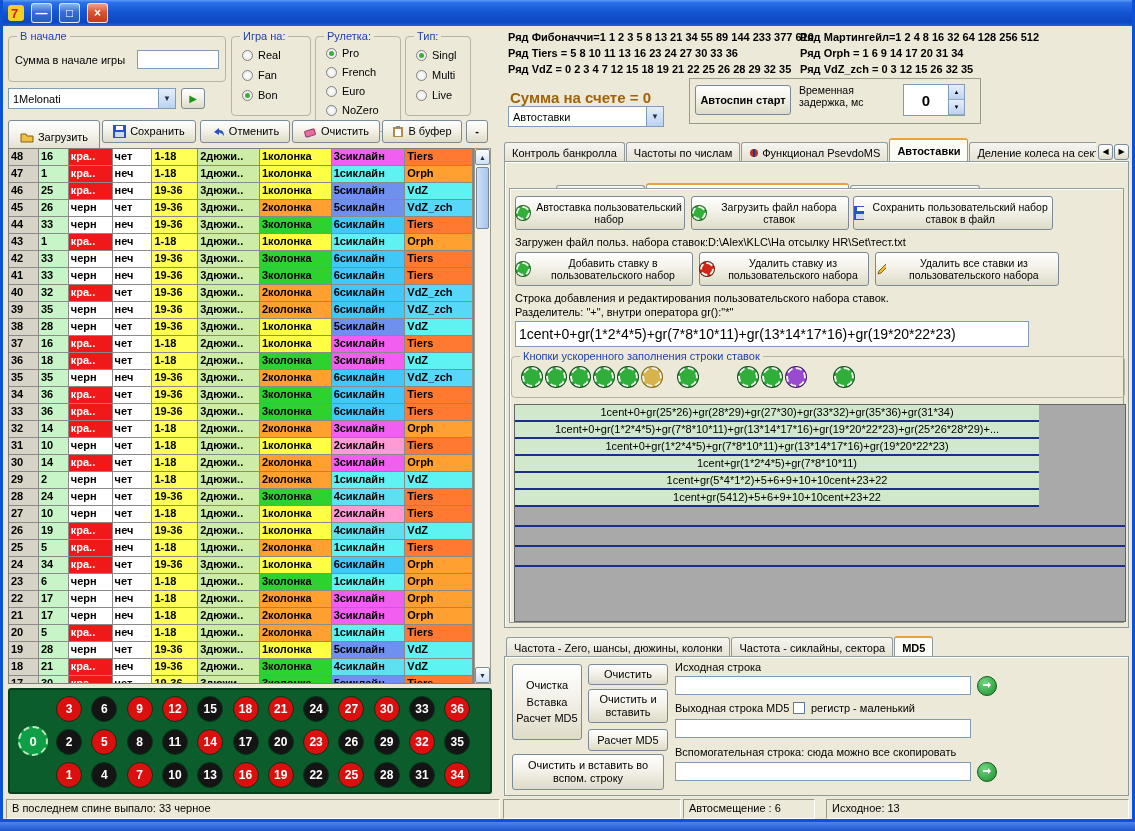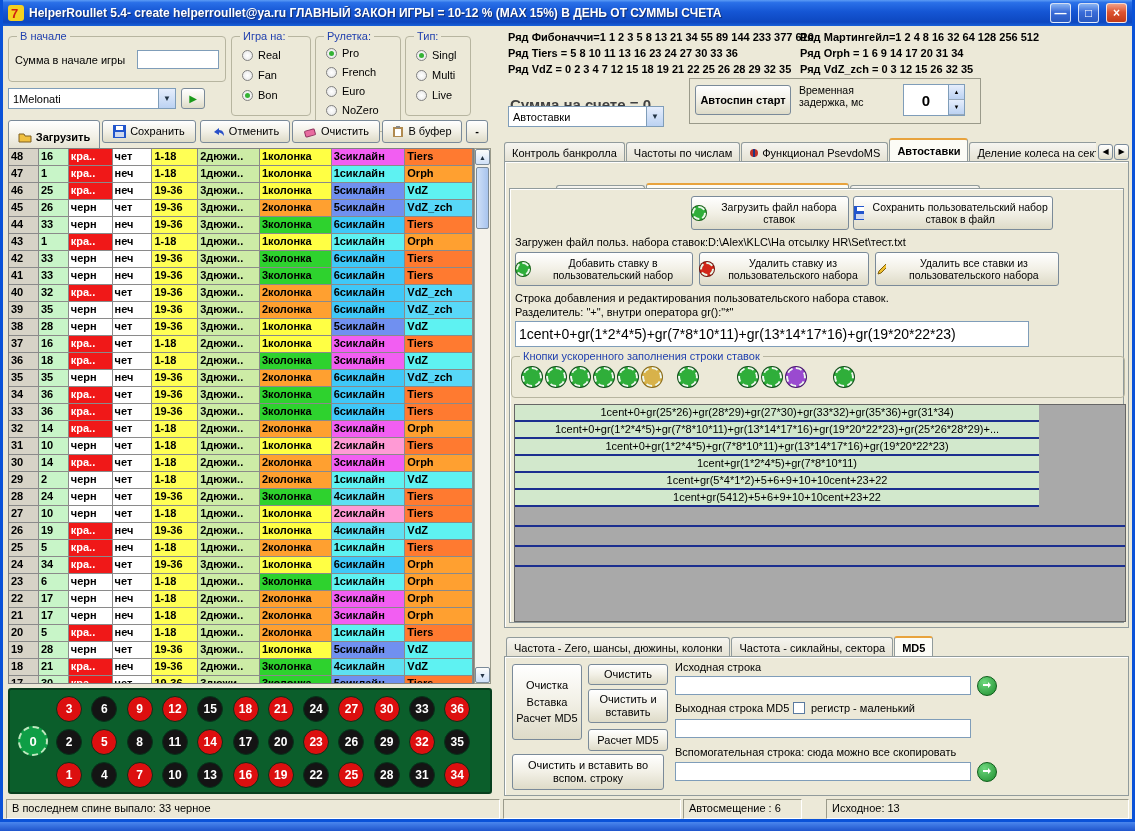--- a/index.html
+++ b/index.html
@@ -49,21 +49,21 @@
   
   #board { position:absolute; left:5px; top:688px; width:484px; height:106px; background:#0b5e2b; border:2px solid #083f1e; border-radius:3px; }
   .puck { position:absolute; width:26px; height:26px; border-radius:50%; color:#fff; font-weight:bold; font-size:12px; display:flex; align-items:center; justify-content:center; border:1px solid #06331a; }
   .pr { background:#dc0f0f; } .pb { background:#141414; }
   #zero { position:absolute; left:8px; top:36px; width:30px; height:30px; border-radius:50%; background:#0e9e46; border:2px dashed #bfe8bf; color:#fff; font-weight:bold; font-size:13px; display:flex; align-items:center; justify-content:center; }
   
   .sc { position:absolute; height:20px; border:1px solid; border-color:#9a9a8a #fff #fff #9a9a8a; font-size:11px; padding:2px 5px; white-space:nowrap; overflow:hidden; }
   #taskbar { position:absolute; left:0; top:822px; width:1135px; height:9px; background:linear-gradient(180deg,#4a86ee,#1f55cc); }
   
   .series { position:absolute; font-size:11px; font-weight:bold; white-space:nowrap; }
-  #balance { position:absolute; left:507px; top:96px; font-size:15px; font-weight:bold; color:#404040; }
+  #balance { position:absolute; left:507px; top:89px; font-size:15px; font-weight:bold; color:#a16207; }
   #autogrp { position:absolute; left:686px; top:78px; width:292px; height:46px; border:1px solid #9a9a8a; background:#ece9d8; }
   #spinbox { position:absolute; left:900px; top:84px; width:62px; height:32px; background:#fff; border:1px solid #7f9db9; display:flex; }
   #spinval { flex:1; font-size:15px; font-weight:bold; display:flex; align-items:center; justify-content:center; }
   .sparr { width:16px; display:flex; flex-direction:column; border-left:1px solid #7f9db9; }
   .sparr div { flex:1; font-size:6px; display:flex; align-items:center; justify-content:center; background:linear-gradient(#e6eefc,#bcd2f2); border-bottom:1px solid #9ab; }
   
   #betslist { position:absolute; left:511px; top:404px; width:612px; height:218px; background:#a9a9a9; border:1px solid #666; overflow:hidden; }
   .blrow { width:524px; height:17px; background:#d2e8cc; border-bottom:2px solid #1c2f8f; font-size:11px; text-align:center; line-height:15px; white-space:nowrap; overflow:hidden; }
   .blempty { width:610px; height:20px; border-bottom:2px solid #1c2f8f; }
   
@@ -75,21 +75,20 @@
 </head>
 <body>
 
 <div id="win">
 
   <div class="titlebar">
     <svg width="16" height="16">
         <rect x="0" y="0" width="16" height="16" rx="3" fill="#f5d020"></rect>
         <text x="3" y="13" font-size="13" font-weight="bold" fill="#d02010">7</text>
       </svg>
-    <span class="titletext">HelperRoullet 5.4- create helperroullet@ya.ru ГЛАВНЫЙ ЗАКОН ИГРЫ = 10-12 % (MAX 15%) В ДЕНЬ ОТ СУММЫ СЧЕТА</span>
     <span class="tbtn">—</span>
     <span class="tbtn">□</span>
     <span class="tbtn close">×</span>
   </div>
 
   <div class="grp" style="left:5px;top:36px;width:218px;height:46px;">
     <span class="gt">В начале</span>
     <span class="lbl" style="left:6px;top:17px;">Сумма в начале игры</span>
     <div class="fld" style="left:128px;top:13px;width:82px;height:19px;"></div>
   </div>
@@ -147,21 +146,21 @@
     <label class="rrow" style="top:32px;">
         <span class="rad"></span>
         <span>Multi</span>
       </label>
     <label class="rrow" style="top:52px;">
         <span class="rad"></span>
         <span>Live</span>
       </label>
   </div>
 
-  <div class="xbtn" style="left:5px;top:120px;width:92px;height:34px;font-weight:bold;">
+  <div class="xbtn" style="left:5px;top:120px;width:92px;height:34px;">
     <svg width="14" height="12">
         <path d="M1 3h5l1 2h6v6H1z" fill="#f0c040" stroke="#806020"></path>
       </svg>
     <span>Загрузить</span>
     </div>
   <div class="xbtn" style="left:99px;top:120px;width:94px;height:23px;">
     <svg width="13" height="13">
         <rect width="13" height="13" fill="#2255cc"></rect>
         <rect x="3" y="1" width="7" height="4" fill="#fff"></rect>
         <rect x="2" y="7" width="9" height="5" fill="#cfd8ee"></rect>
@@ -647,38 +646,42 @@
       </div>
     <div class="tab active" style="height:22px;">
         <span>Наборы пользовательских ставки</span>
       </div>
     <div class="tab">
         <span>Исходные строки МД5</span>
       </div>
   </div>
   <div class="panel" style="left:506px;top:188px;width:615px;height:435px;"></div>
 
+  <div class="xbtn" style="left:512px;top:196px;width:170px;height:34px;font-size:10.5px;">
+    <span class="icochip"></span>
+      <span style="white-space:normal;">Автоставка пользовательский набор</span>
+    </div>
   <div class="xbtn" style="left:688px;top:196px;width:158px;height:34px;font-size:10.5px;">
     <span class="icochip"></span>
       <span style="white-space:normal;">Загрузить файл набора ставок</span>
     </div>
   <div class="xbtn" style="left:850px;top:196px;width:200px;height:34px;font-size:10.5px;">
     <svg width="14" height="14">
         <rect width="14" height="14" fill="#2255cc"></rect>
         <rect x="3" y="1" width="8" height="4" fill="#fff"></rect>
         <rect x="2" y="8" width="10" height="5" fill="#cfd8ee"></rect>
       </svg>
     <span style="white-space:normal;">Сохранить пользовательский набор ставок в файл</span>
     </div>
 
   <div class="lbl" style="left:512px;top:236px;">Загружен файл польз. набора ставок:D:\Alex\KLC\На отсылку HR\Set\тест.txt</div>
 
   <div class="xbtn" style="left:512px;top:252px;width:178px;height:34px;font-size:10.5px;">
     <span class="icochip"></span>
-      <span style="white-space:normal;">Добавить ставку в пользовательский набор</span>
+      <span style="white-space:normal;">Добавить ставку в пользовательского набор</span>
     </div>
   <div class="xbtn" style="left:696px;top:252px;width:170px;height:34px;font-size:10.5px;">
     <span class="icochip redc"></span>
       <span style="white-space:normal;">Удалить ставку из пользовательского набора</span>
     </div>
   <div class="xbtn" style="left:872px;top:252px;width:184px;height:34px;font-size:10.5px;">
     <svg width="14" height="14">
         <path d="M2 12 L3 9 L10 2 L12 4 L5 11 Z" fill="#f0c030" stroke="#806010"></path>
       </svg>
     <span style="white-space:normal;">Удалить все ставки из пользовательского набора</span>
@@ -760,17 +763,17 @@
   <div class="gico" style="left:974px;top:762px;">
       <svg width="12" height="12" viewBox="0 0 12 12">
         <path d="M2 4h5V2l3 3-3 3V6H2z" fill="#fff"></path>
       </svg>
     </div>
 
   <div class="xbtn" style="left:509px;top:754px;width:152px;height:36px;white-space:normal;padding:0 6px;">Очистить и вставить во вспом. строку</div>
 
   <div class="sc" style="left:3px;top:799px;width:494px;">В последнем спине выпало: 33 черное</div>
   <div class="sc" style="left:500px;top:799px;width:178px;"></div>
-  <div class="sc" style="left:680px;top:799px;width:119px;">Автосмещение : 6</div>
+  <div class="sc" style="left:680px;top:799px;width:132px;">Автосмещение : 6</div>
   <div class="sc" style="left:823px;top:799px;width:303px;">Исходное: 13</div>
 </div>
 
 <div id="taskbar"></div>
 
 </body></html>

